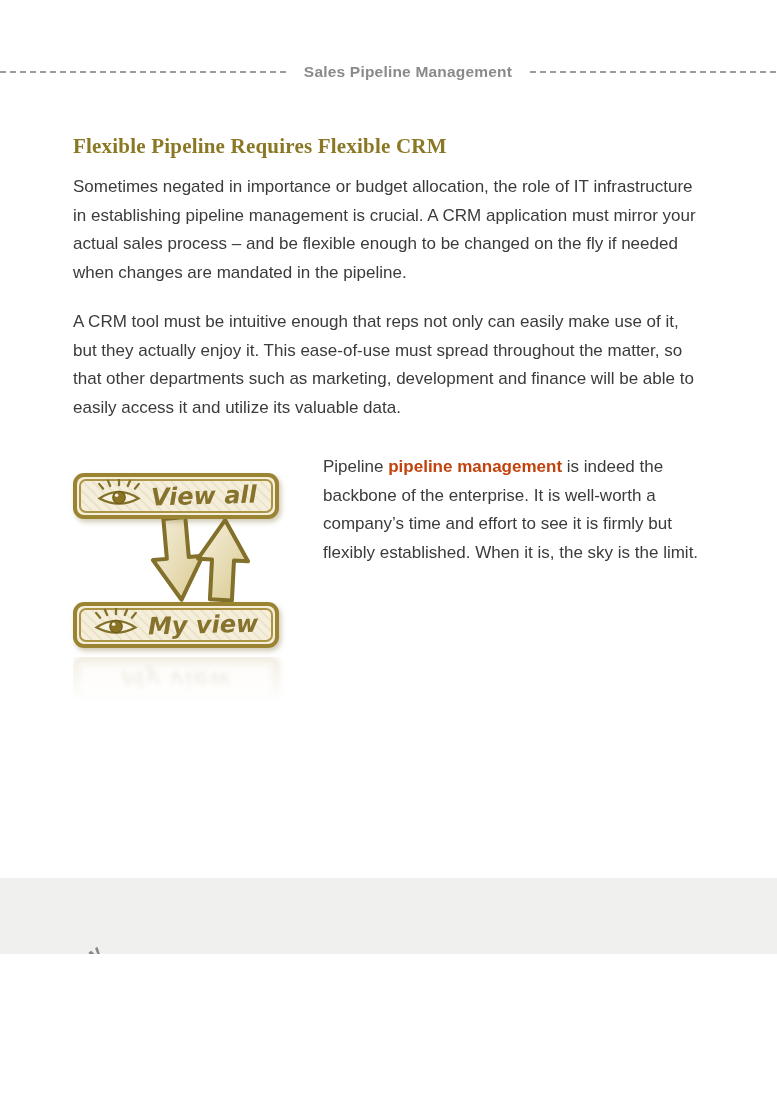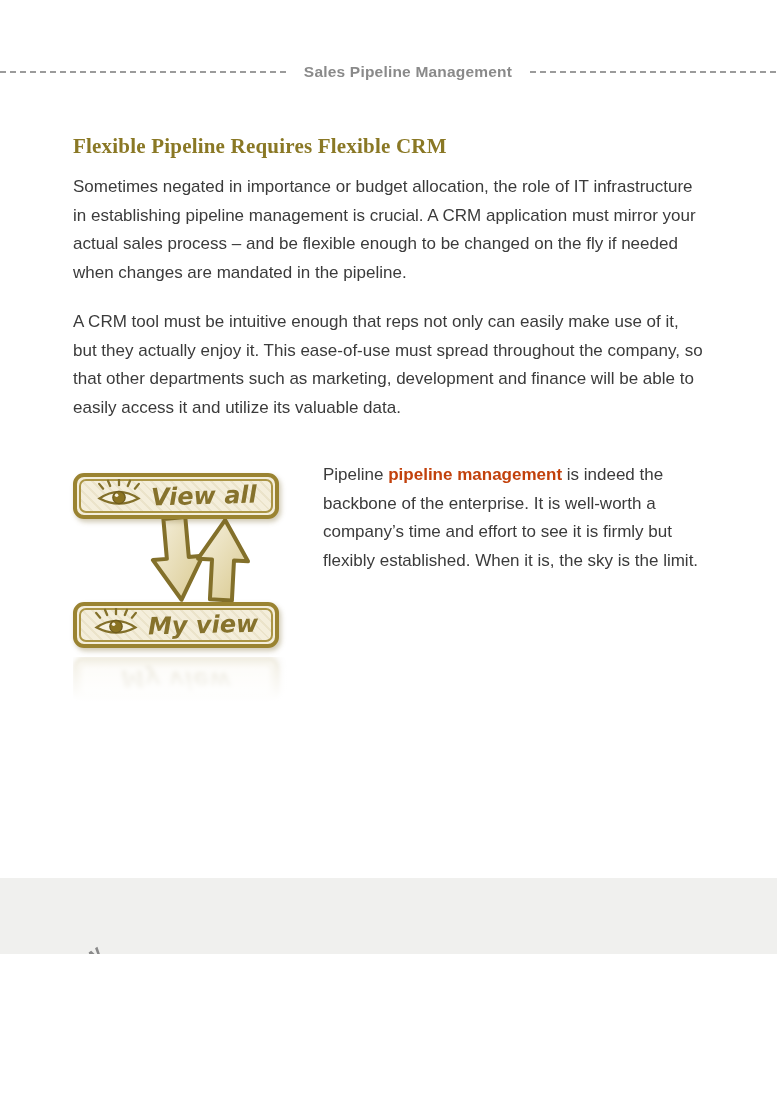--- a/index.html
+++ b/index.html
@@ -15,21 +15,21 @@
     padding:0 18px; color:#8a8a8a; font-size:15.5px; font-weight:600;
     letter-spacing:.2px; white-space:nowrap;
   }
 
   
   .content { position:absolute; left:73px; top:134px; width:633px; }
   .title {
     font-family:"Liberation Serif", serif; font-weight:700; font-size:21px;
     color:#8a7825; margin:0 0 14px 0; letter-spacing:.2px;
   }
-  .body-text { font-size:17px; line-height:28.5px; color:#3b3b3b; margin:12px 0 21px 0; }
+  .body-text { font-size:17px; line-height:28.5px; color:#3b3b3b; margin:4px 0 21px 0; }
   .body-text b { font-weight:700; color:#c2410c; }
 
   .media-row { display:flex; margin-top:27px; }
   .graphic-col { width:250px; flex:none; position:relative; padding-top:24px; }
   .text-col { flex:1; }
 
   
   .gold-button {
     width:198px; height:38px; border:4px solid #9a8331; border-radius:11px;
     background:#f4eedb; position:relative;
@@ -79,21 +79,21 @@
 
   <div class="header">
     <div class="dash"></div>
     <div class="header-title">Sales Pipeline Management</div>
     <div class="dash"></div>
   </div>
 
   <div class="content">
     <h1 class="title">Flexible Pipeline Requires Flexible CRM</h1>
     <p class="body-text">Sometimes negated in importance or budget allocation, the role of IT infrastructure in establishing pipeline management is crucial. A CRM application must mirror your actual sales process – and be flexible enough to be changed on the fly if needed when changes are mandated in the pipeline.</p>
-    <p class="body-text">A CRM tool must be intuitive enough that reps not only can easily make use of it, but they actually enjoy it. This ease-of-use must spread throughout the company, so that other departments such as marketing, development and finance will be able to easily access it and utilize its valuable data.</p>
+    <p class="body-text">A CRM tool must be intuitive enough that reps not only can easily make use of it, but they actually enjoy it. This ease-of-use must spread throughout the matter, so that other departments such as marketing, development and finance will be able to easily access it and utilize its valuable data.</p>
 
     <div class="media-row">
 
       <div class="graphic-col">
         <div class="gold-button">
           <span class="btn-eye">
             <svg width="46" height="30" viewBox="0 0 52 34">
               <g stroke="#83702a" stroke-width="2.6" stroke-linecap="round" fill="none">
                 <path d="M8 11 L3.5 5.5"></path>
                   <path d="M16 8 L13.5 2"></path>

